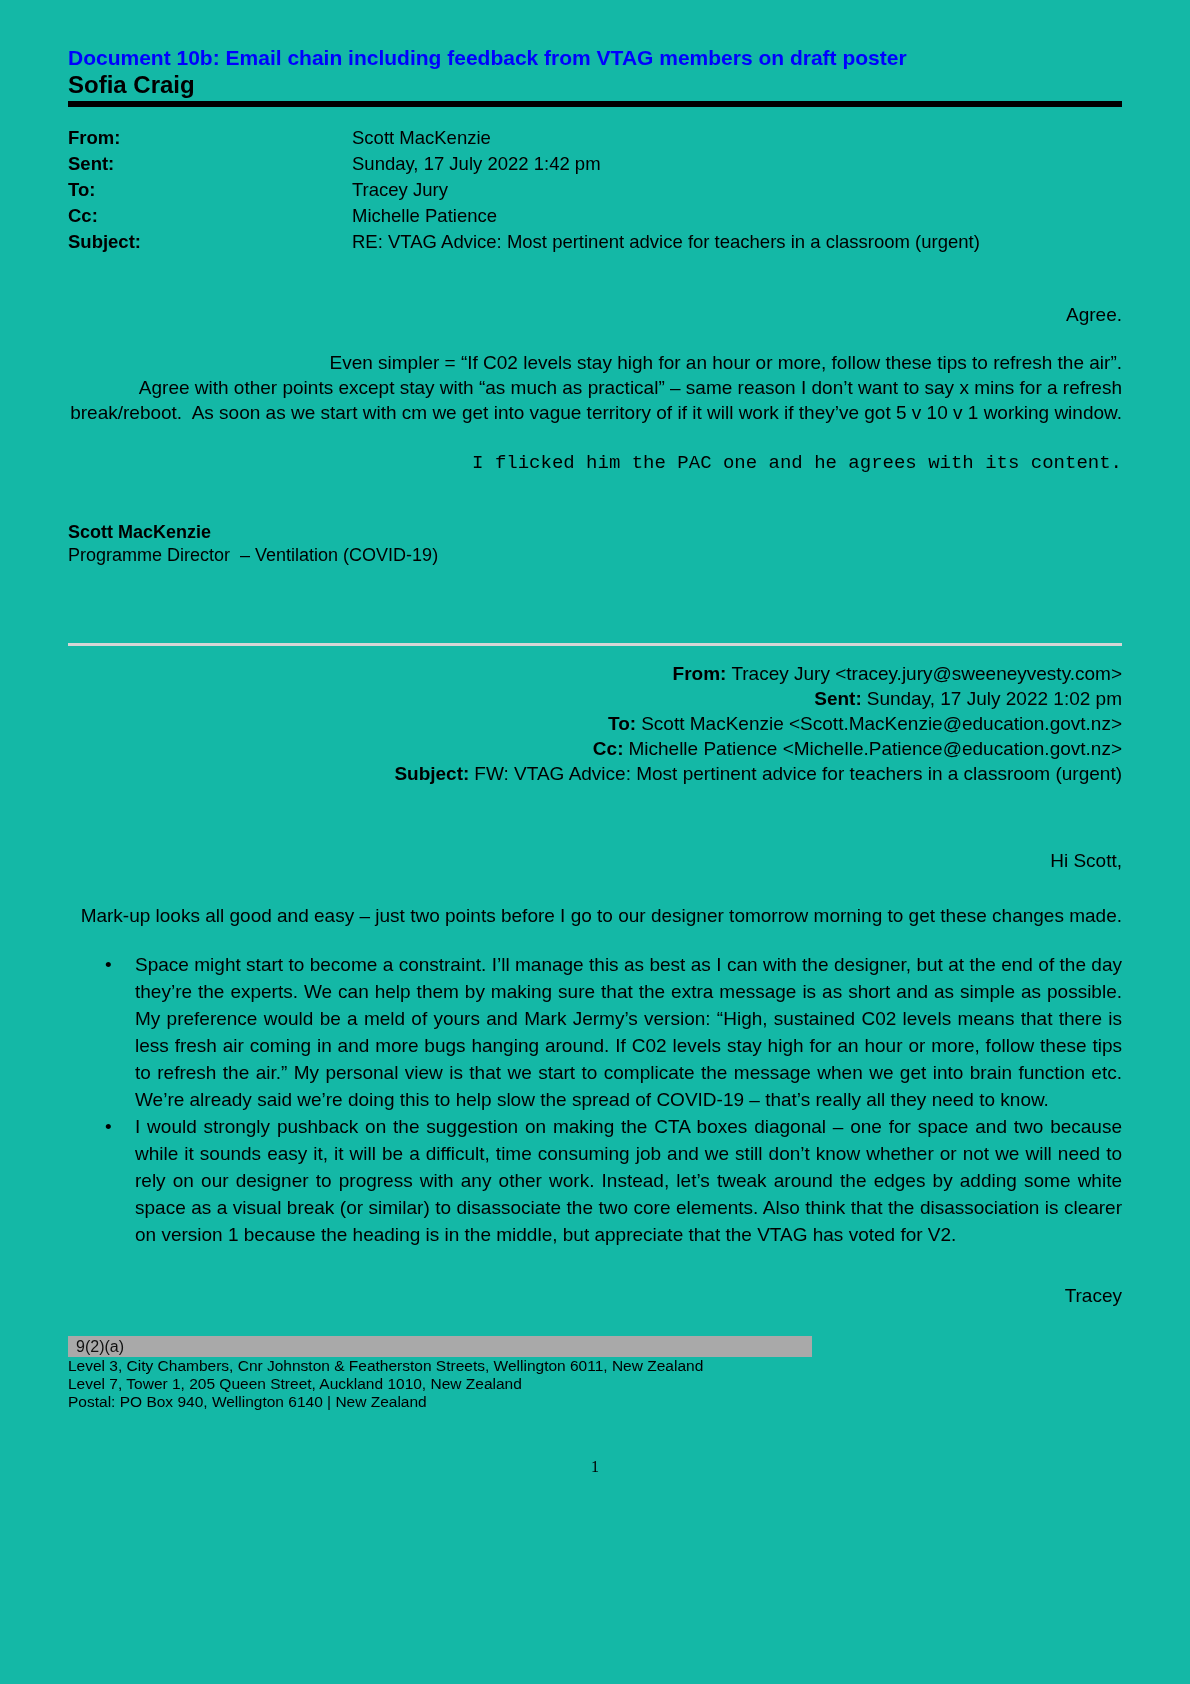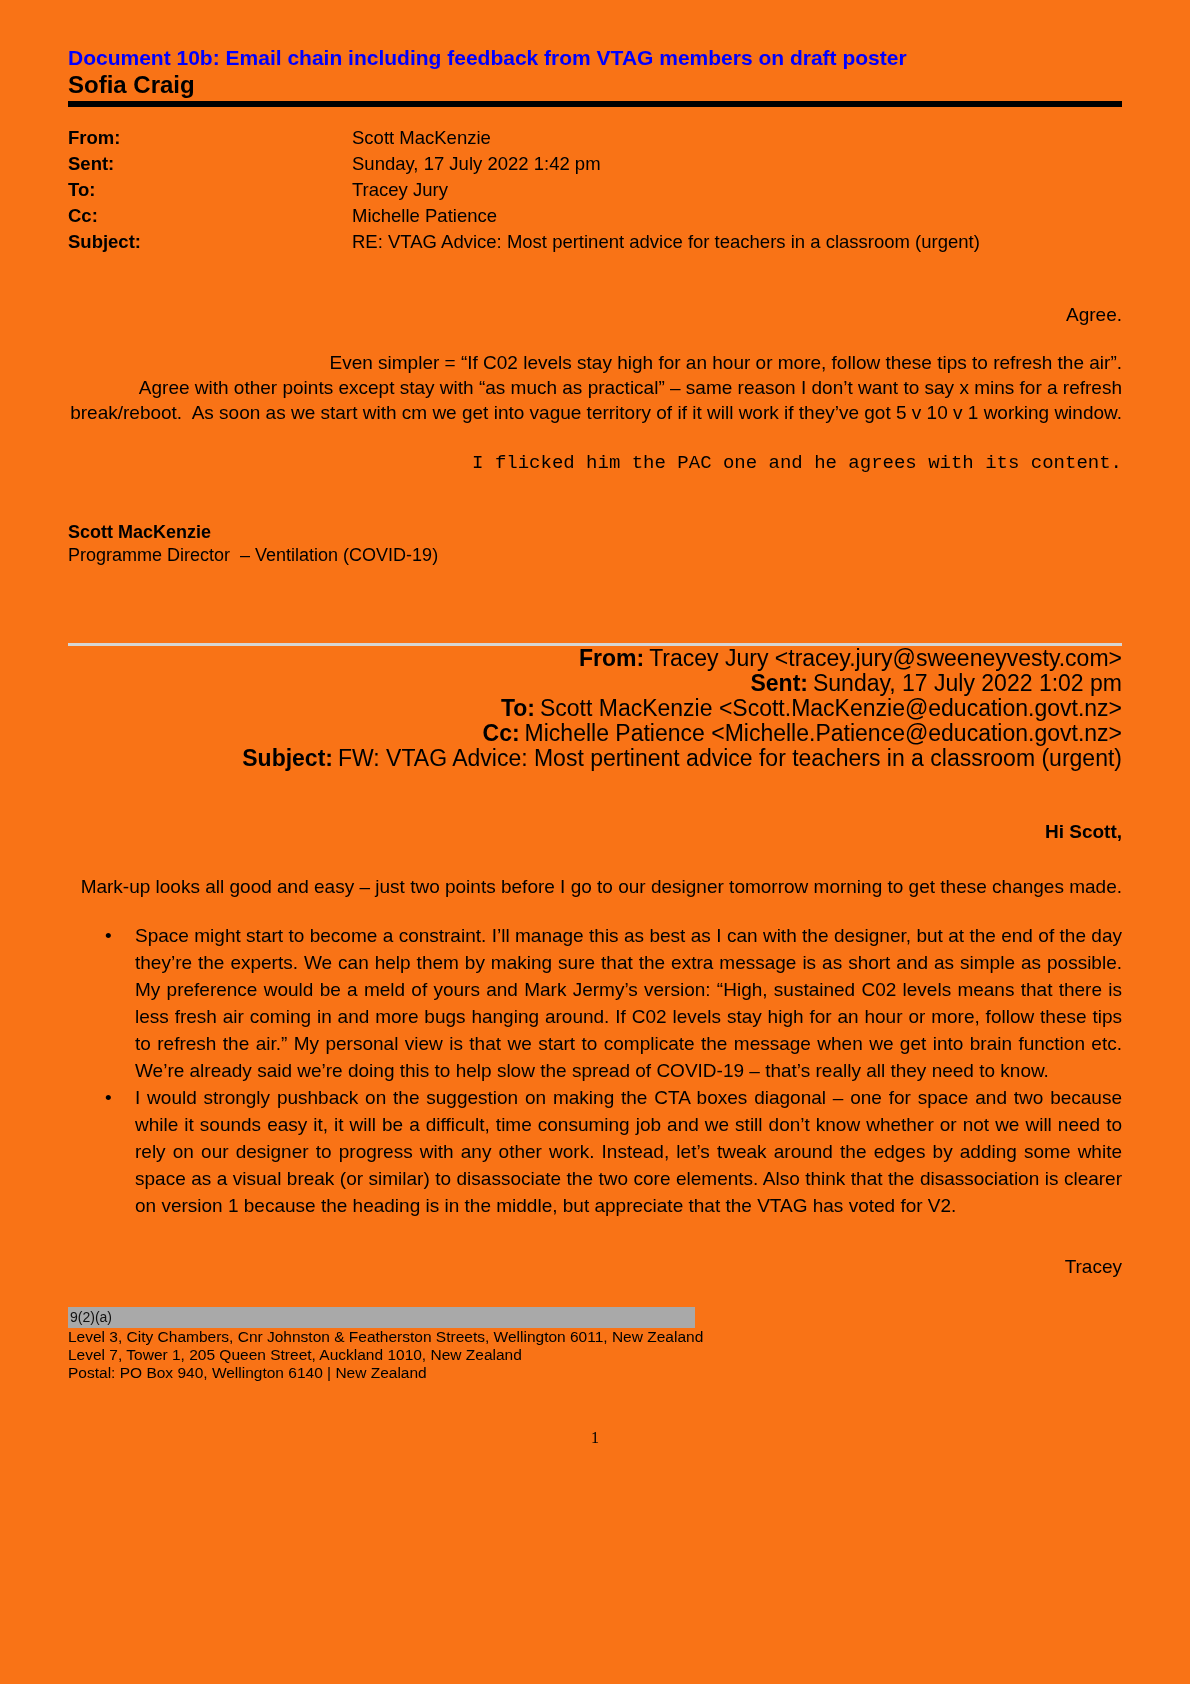--- a/index.html
+++ b/index.html
@@ -3,21 +3,21 @@
 <meta charset="utf-8">
 <style>
   html, body {
     margin: 0;
     padding: 0;
     background: #ffffff;
   }
   .page {
     width: 1190px;
     height: 1684px;
-    background: #f97316;
+    background: #14b8a6;
     box-sizing: border-box;
     padding: 45px 68px 0 68px;
     font-family: "Liberation Sans", "DejaVu Sans", sans-serif;
     color: #000000;
     overflow: hidden;
     position: relative;
   }
   .doc-title {
     font-size: 21px;
     font-weight: bold;
@@ -48,26 +48,26 @@
 
   .sig1 { margin-top: 45px; font-size: 18px; line-height: 23px; }
   .sig1-name { font-weight: bold; }
 
   .divider {
     margin-top: 76px;
     height: 3px;
     background: #D6D6D6;
   }
 
-  .hdr2 { font-size: 23px; }
+  .hdr2 { margin-top: 15px; font-size: 19px; }
   .h2row { line-height: 25px; }
   .hlabel2 { font-weight: bold; margin-right: 5px; }
 
   .body2 { font-size: 19px; line-height: 25px; }
-  .greeting { margin-top: 48px; font-weight: bold; }
+  .greeting { margin-top: 62px; }
   .intro { margin-top: 30px; }
   .bullets {
     list-style: none;
     margin: 23px 0 0 0;
     padding: 0;
   }
   .bullets li {
     display: flex;
     line-height: 27px;
     padding-left: 37px;
@@ -77,27 +77,27 @@
   .closing { margin-top: 35px; }
 
   .sig2 { margin-top: 28px; }
   .sig2-line { font-size: 17px; font-weight: bold; line-height: 19px; }
   .sig2-link {
     color: #0000FF;
     text-decoration: underline;
     cursor: pointer;
   }
   .redaction {
-    width: 627px;
+    width: 744px;
     height: 21px;
     background: #A9A9A9;
-    font-size: 14px;
+    font-size: 16px;
     line-height: 21px;
     color: #111111;
-    padding-left: 2px;
+    padding-left: 8px;
     box-sizing: border-box;
   }
   .addr { font-size: 15.5px; line-height: 18px; }
 
   .pagenum {
     margin-top: 46px;
     text-align: center;
     font-family: "Liberation Serif", serif;
     font-size: 16px;
     line-height: 19px;

